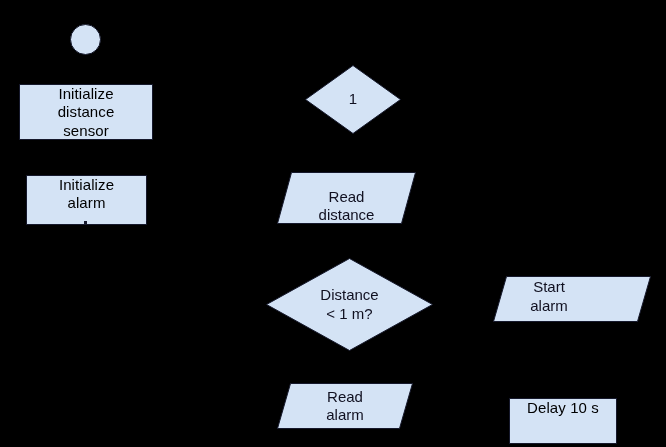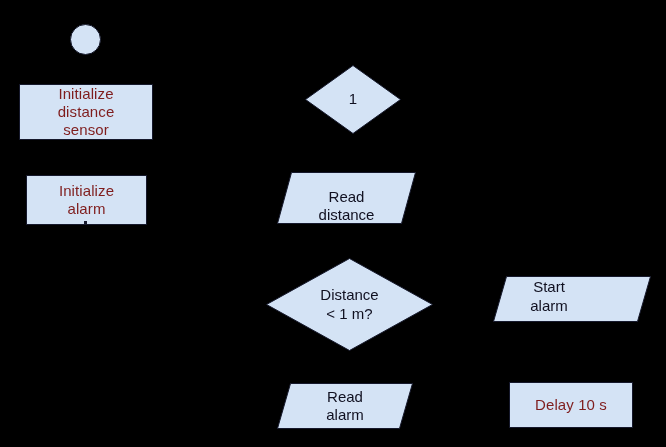--- a/index.html
+++ b/index.html
@@ -12,24 +12,23 @@
     width: 666px;
     height: 447px;
     background: #000000;
     overflow: hidden;
     font-family: "Liberation Sans", sans-serif;
   }
   .node {
     position: absolute;
     box-sizing: border-box;
     display: flex;
-    align-items: center;
     justify-content: center;
     text-align: center;
-    color: #7f1d1d;
+    color: #000000;
     font-size: 15px;
     line-height: 1.22;
     letter-spacing: 0.1px;
     white-space: pre-line;
     user-select: none;
   }
   .rect {
     background: #d4e3f5;
     border: 1px solid #16192c;
   }
@@ -120,17 +119,17 @@
   </div>
 
   <svg class="shape-svg" style="left:493px; top:276px;" width="158" height="46" viewBox="0 0 158 46">
     <polygon class="poly-fill" points="13.5,0.5 157.5,0.5 144.5,45.5 0.5,45.5"></polygon>
   </svg>
   <div class="poly-label" style="left:470px; top:276px; width:158px; height:41px;">
     <span>Start
 alarm</span>
   </div>
 
-  <div class="node rect" style="left:509px; top:382px; width:124px; height:46px;">
+  <div class="node rect" style="left:509px; top:398px; width:108px; height:46px;">
     <span>Delay 10 s</span>
   </div>
 
 </div>
 
 </body></html>

